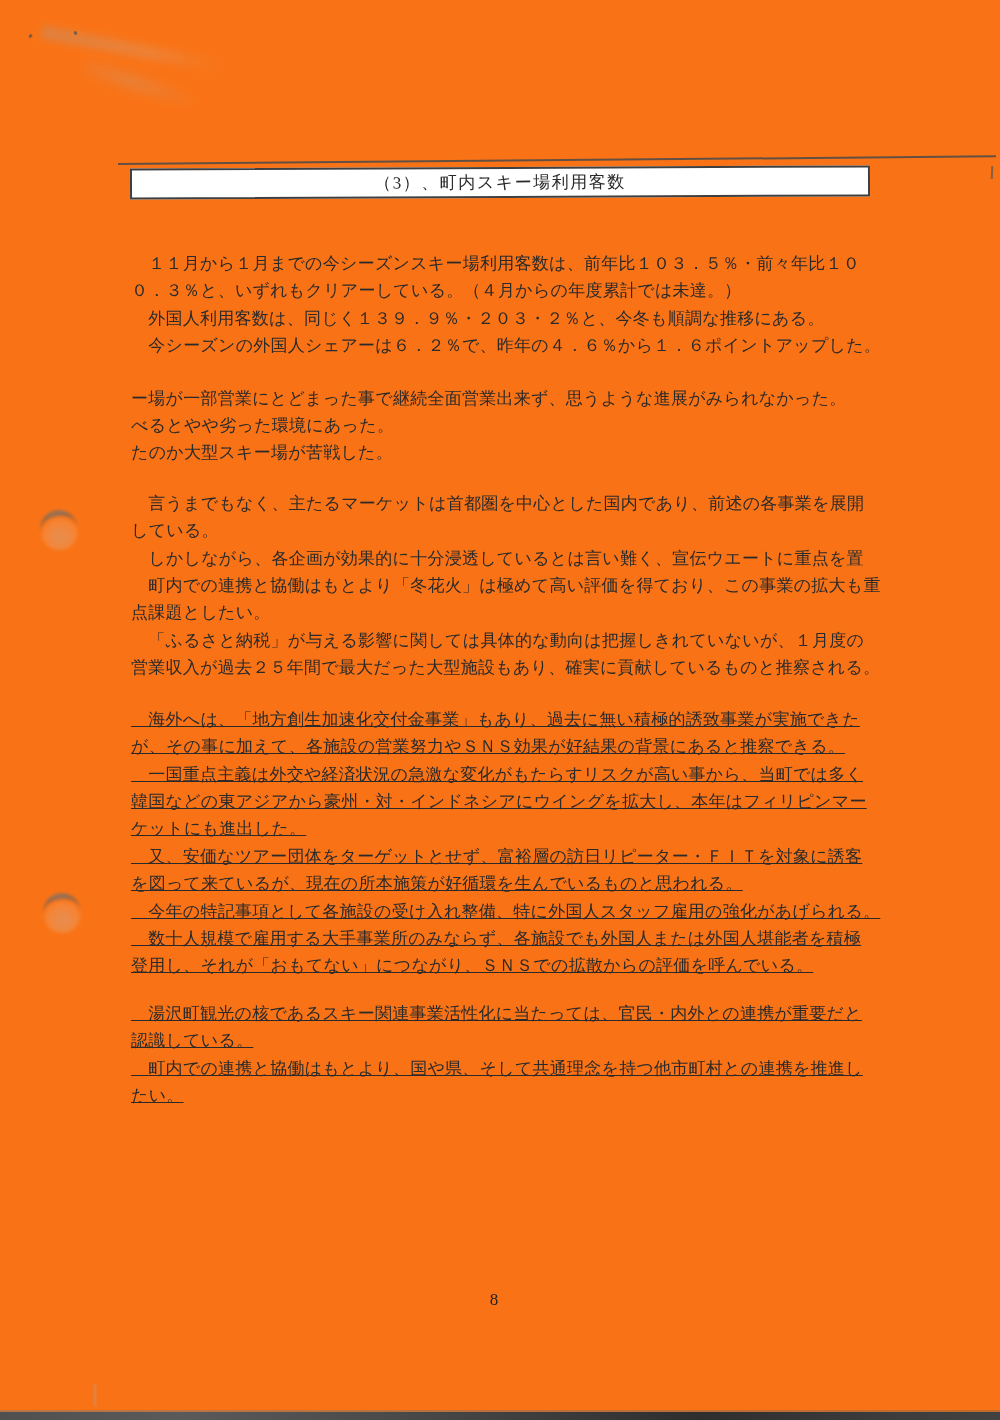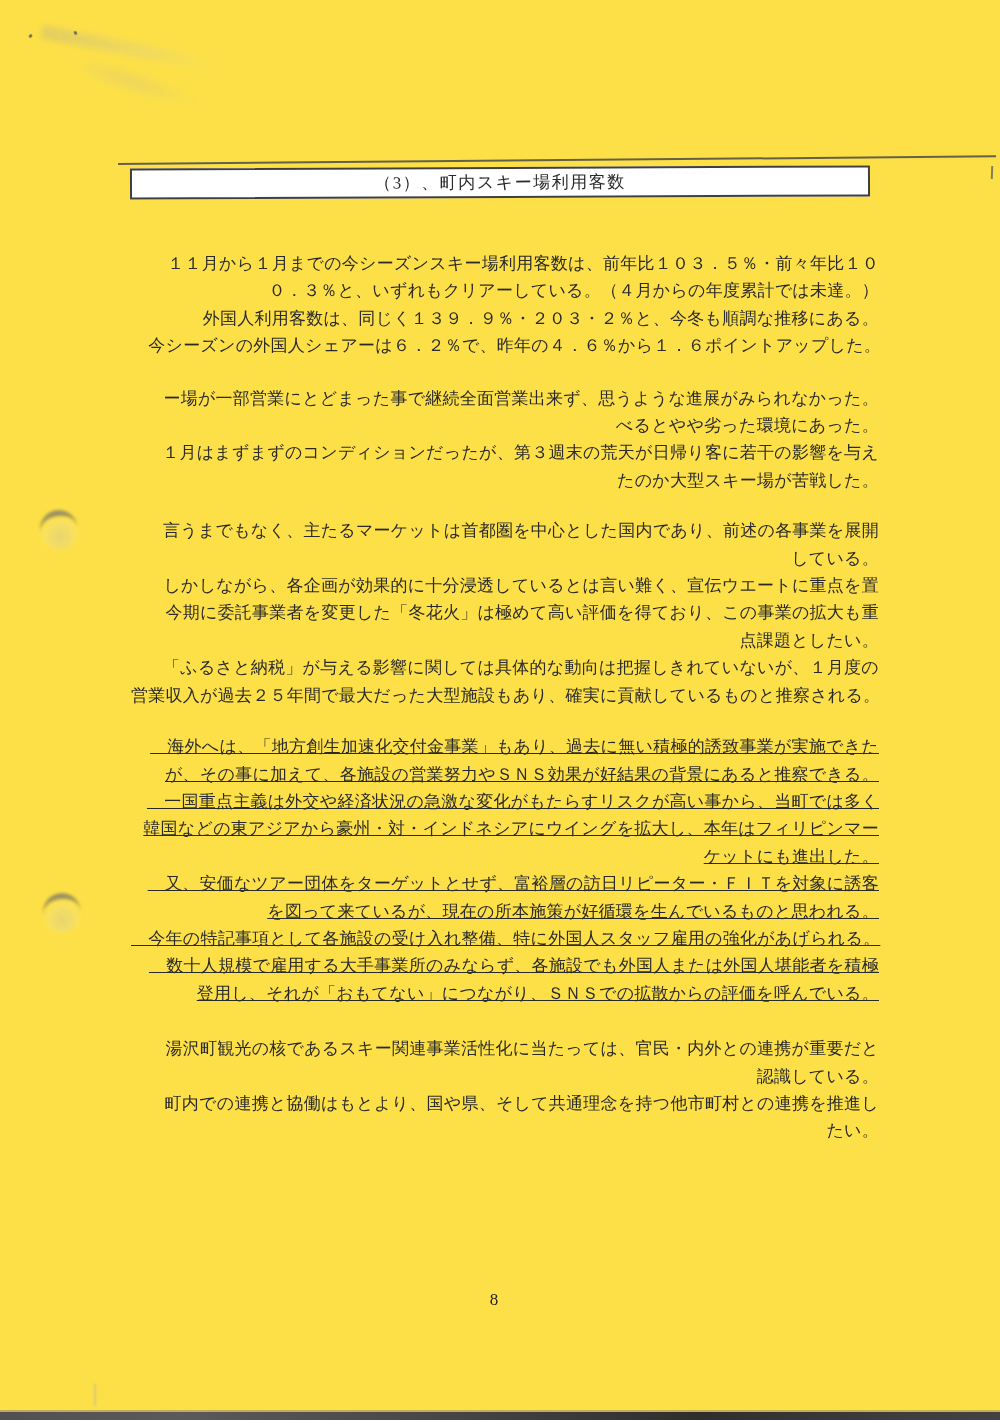--- a/index.html
+++ b/index.html
@@ -1,19 +1,19 @@
 <!DOCTYPE html>
 <html lang="ja"><head>
 <meta charset="utf-8">
 <style>
   html,body{margin:0;padding:0;background:#e9e9e9;}
   .page{
     position:relative;
     width:1000px;height:1420px;
-    background:#fde047;
+    background:#f97316;
     overflow:hidden;
     font-family:"Liberation Serif","DejaVu Serif",serif;
     color:#262626;
   }
   
   .rule-above{
     position:absolute;left:118px;top:163px;width:878px;height:2px;
     background:#4a4a4a;transform:rotate(-0.5deg);transform-origin:left center;
     opacity:.85;
   }
@@ -34,22 +34,22 @@
   
   .doc-body{
     position:absolute;left:131px;top:250px;width:748px;
     font-size:17px;line-height:27.4px;letter-spacing:0.25px;
     color:#2a2a2a;
   }
   .para{margin:0;}
   .para.p2{margin-top:25px;}
   .para.p3{margin-top:23px;}
   .para.p4{margin-top:24px;text-decoration:underline;}
-  .para.p5{margin-top:28px;}
-  .line{white-space:pre;text-align:right;}
+  .para.p5{margin-top:20px;text-decoration:underline;}
+  .line{white-space:pre;}
   
   .page-number{
     position:absolute;left:0;top:1290px;width:988px;
     text-align:center;font-size:17px;color:#222;
   }
   
   .smudge{position:absolute;pointer-events:none;}
   .smudge-a{
     left:40px;top:42px;width:180px;height:14px;
     background:linear-gradient(90deg,rgba(160,160,160,.28),rgba(190,190,190,.18) 60%,rgba(200,200,200,0));
@@ -109,29 +109,28 @@
     <div class="para p1">
       <div class="line">　１１月から１月までの今シーズンスキー場利用客数は、前年比１０３．５％・前々年比１０</div>
       <div class="line">０．３％と、いずれもクリアーしている。（４月からの年度累計では未達。）</div>
       <div class="line">　外国人利用客数は、同じく１３９．９％・２０３・２％と、今冬も順調な推移にある。</div>
       <div class="line">　今シーズンの外国人シェアーは６．２％で、昨年の４．６％から１．６ポイントアップした。</div>
     </div>
 
     <div class="para p2">
       <div class="line">ー場が一部営業にとどまった事で継続全面営業出来ず、思うような進展がみられなかった。</div>
       <div class="line">べるとやや劣った環境にあった。</div>
-      <div class="line">　１月はまずまずのコンディションだったが、第３週末の荒天が日帰り客に若干の影響を与え</div>
       <div class="line">たのか大型スキー場が苦戦した。</div>
     </div>
 
     <div class="para p3">
       <div class="line">　言うまでもなく、主たるマーケットは首都圏を中心とした国内であり、前述の各事業を展開</div>
       <div class="line">している。</div>
       <div class="line">　しかしながら、各企画が効果的に十分浸透しているとは言い難く、宣伝ウエートに重点を置</div>
-      <div class="line">　今期に委託事業者を変更した「冬花火」は極めて高い評価を得ており、この事業の拡大も重</div>
+      <div class="line">　町内での連携と協働はもとより「冬花火」は極めて高い評価を得ており、この事業の拡大も重</div>
       <div class="line">点課題としたい。</div>
       <div class="line">　「ふるさと納税」が与える影響に関しては具体的な動向は把握しきれていないが、１月度の</div>
       <div class="line">営業収入が過去２５年間で最大だった大型施設もあり、確実に貢献しているものと推察される。</div>
     </div>
 
     <div class="para p4">
       <div class="line">　海外へは、「地方創生加速化交付金事業」もあり、過去に無い積極的誘致事業が実施できた</div>
       <div class="line">が、その事に加えて、各施設の営業努力やＳＮＳ効果が好結果の背景にあると推察できる。</div>
       <div class="line">　一国重点主義は外交や経済状況の急激な変化がもたらすリスクが高い事から、当町では多く</div>
       <div class="line">韓国などの東アジアから豪州・対・インドネシアにウイングを拡大し、本年はフィリピンマー</div>

